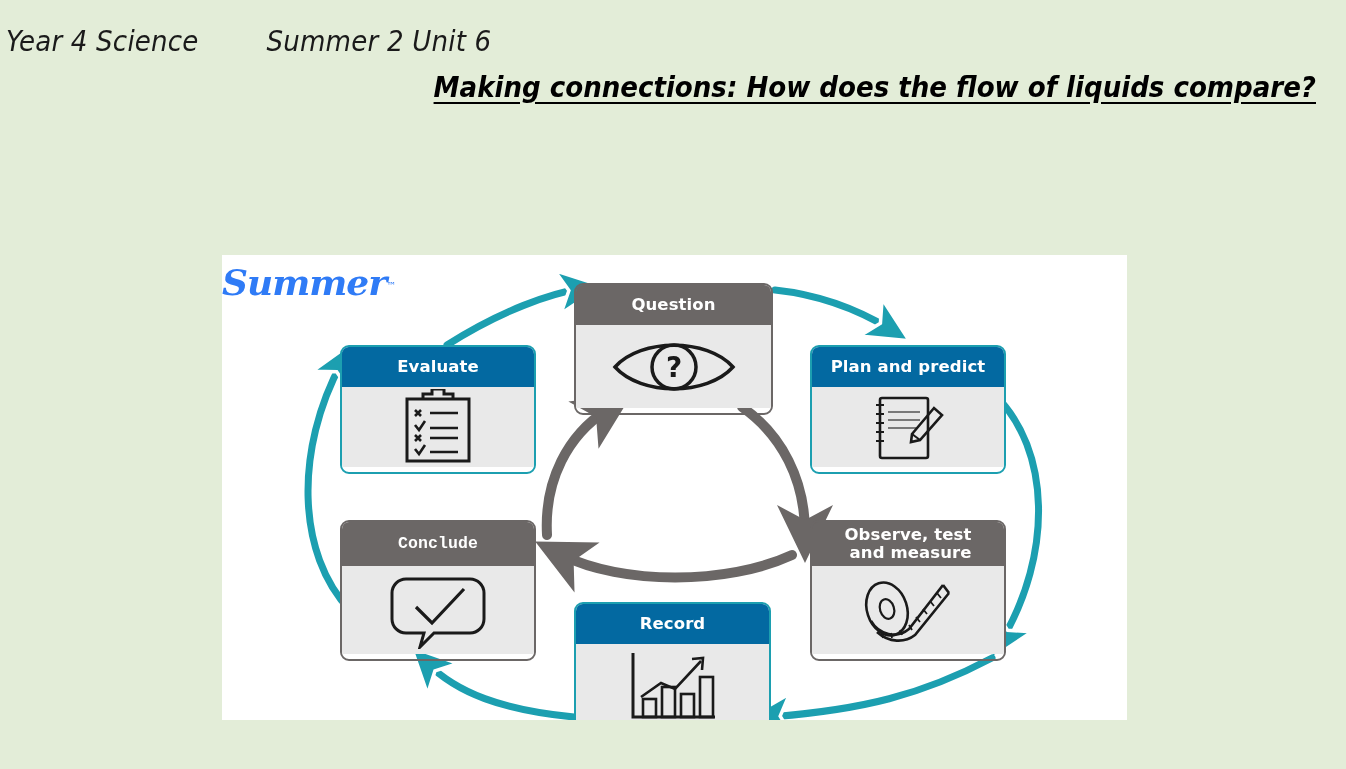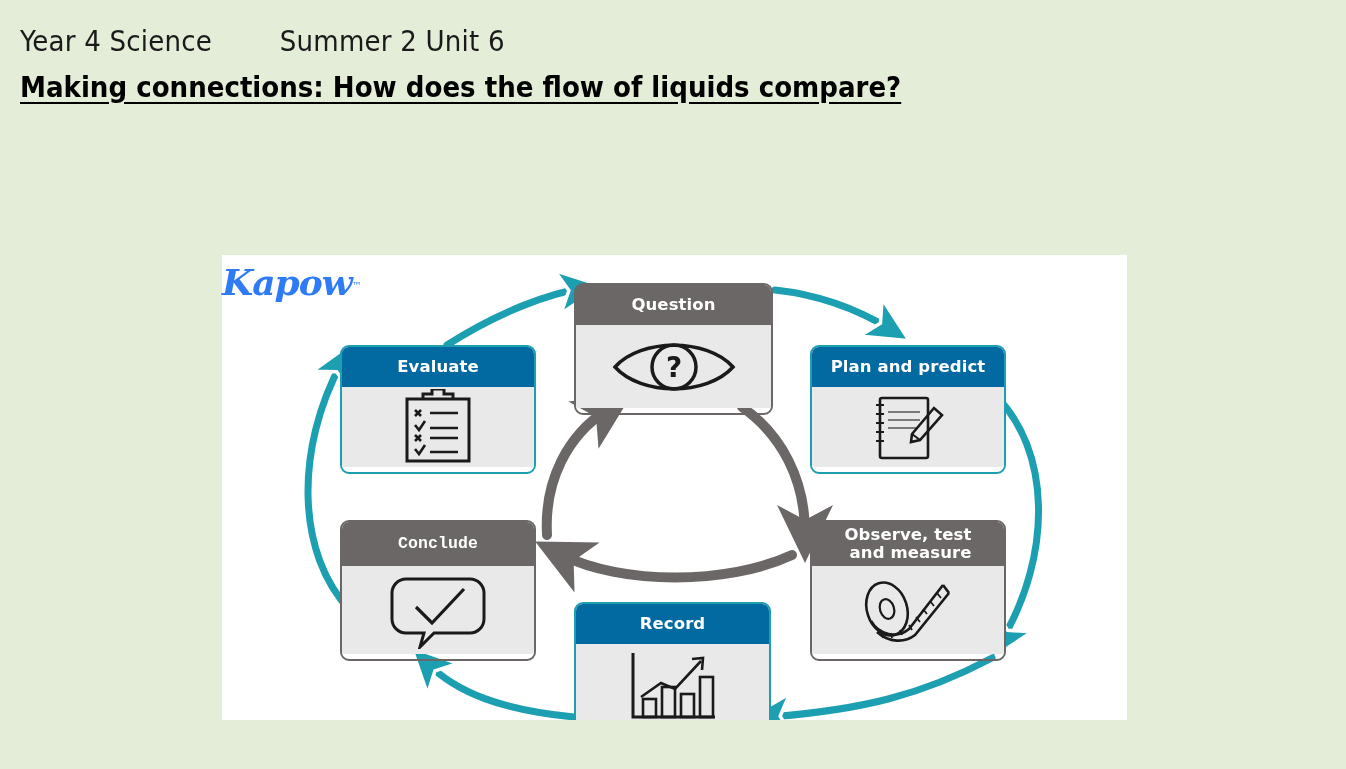--- a/index.html
+++ b/index.html
@@ -5,26 +5,26 @@
   html,body{margin:0;padding:0;}
   body{
     width:1346px;height:769px;
     background:#e3edd8;
     font-family:"DejaVu Sans","Liberation Sans",sans-serif;
     overflow:hidden;position:relative;
   }
   .slide{position:absolute;inset:0;}
 
   
-  .hdr{position:absolute;left:20px;top:24px;width:1310px;}
+  .hdr{position:absolute;left:6px;top:24px;width:1310px;font-style:italic;}
   .hdr-line1{font-size:29px;color:#1a1a1a;letter-spacing:.2px;white-space:pre;
              font-family:"DejaVu Sans Condensed","Liberation Sans",sans-serif;}
   .hdr-line2{margin-top:12px;font-size:29px;font-weight:bold;color:#000;
              text-decoration:underline;text-underline-offset:5px;
-             font-family:"DejaVu Sans Condensed","Liberation Sans",sans-serif;}
+             font-family:"DejaVu Sans Condensed","Liberation Sans",sans-serif;text-align:right;}
 
   .body-text{position:absolute;left:18px;top:133px;width:1310px;
              font-size:24px;line-height:1.62;color:#1a1a1a;
              font-family:"DejaVu Sans Condensed","Liberation Sans",sans-serif;}
 
   
   .panel{position:absolute;left:222px;top:255px;width:905px;height:465px;
          background:#ffffff;overflow:hidden;}
 
   .kapow{position:absolute;left:222px;top:259px;width:130px;height:46px;}
@@ -183,16 +183,16 @@
             <path d="M18 60 l4 5 l6 -9"></path>
             <path d="M33 63 h28"></path>
           </g>
         </svg>
       </div>
     </div>
 
   </div>
 
   <div class="kapow">
-    <span class="kapow-word">Kapow</span><span class="kapow-tm">™</span>
+    <span class="kapow-word">Summer</span><span class="kapow-tm">™</span>
   </div>
 
 </div>
 
 </body></html>

